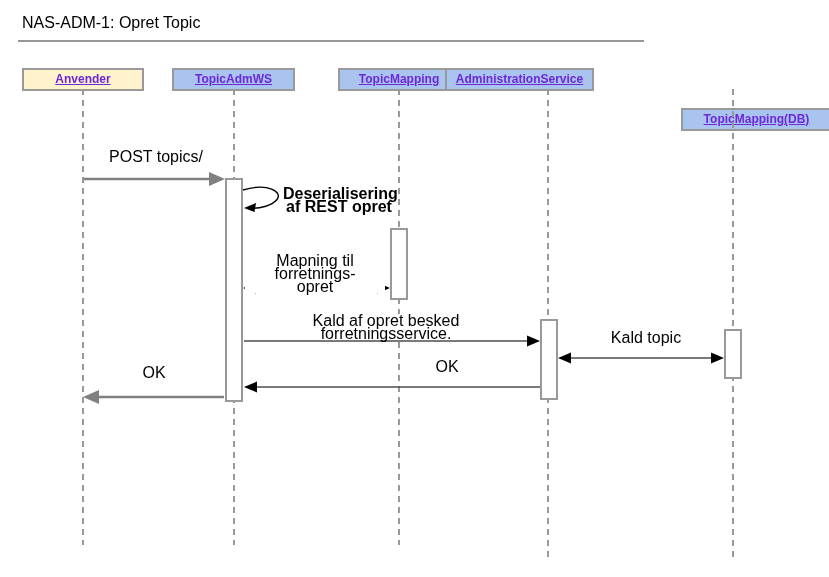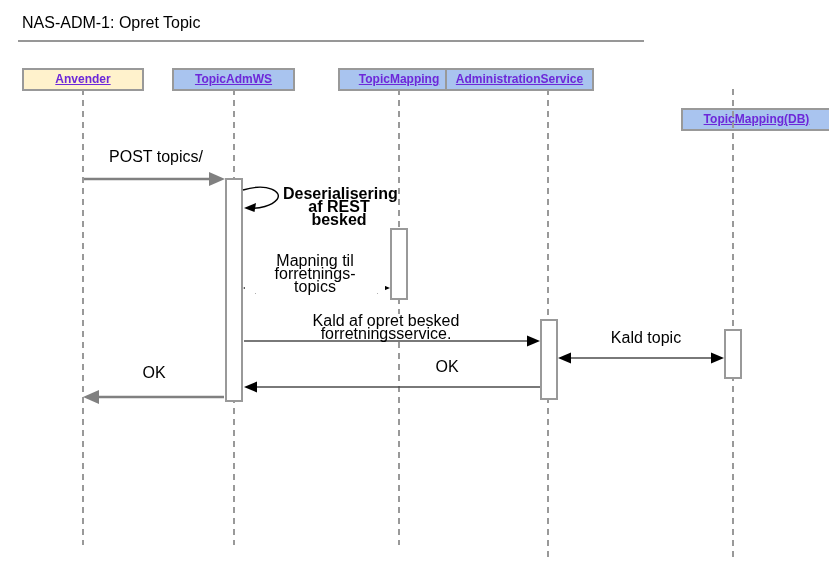--- a/index.html
+++ b/index.html
@@ -114,21 +114,21 @@
     </g>
 
     <g>
       <line x1="224" y1="397" x2="98" y2="397" stroke="#808080" stroke-width="2.5"></line>
       <polygon points="83,397 99,390 99,404" fill="#808080"></polygon>
     </g>
   </svg>
 
   <div class="msg-label" style="left:86px;top:150px;width:140px;">POST topics/</div>
   <div class="msg-label bold" style="left:283px;top:187px;width:112px;">Deserialisering
-af REST besked</div>
+af REST opret</div>
   <div class="msg-label" style="left:245px;top:254px;width:140px;">Mapning til forretnings-
-topics</div>
+opret</div>
   <div class="msg-label" style="left:266px;top:314px;width:240px;">Kald af opret besked forretningsservice.</div>
   <div class="msg-label" style="left:596px;top:331px;width:100px;">Kald topic</div>
   <div class="msg-label" style="left:417px;top:360px;width:60px;">OK</div>
   <div class="msg-label" style="left:124px;top:366px;width:60px;">OK</div>
 
 </div>
 
 </body></html>

